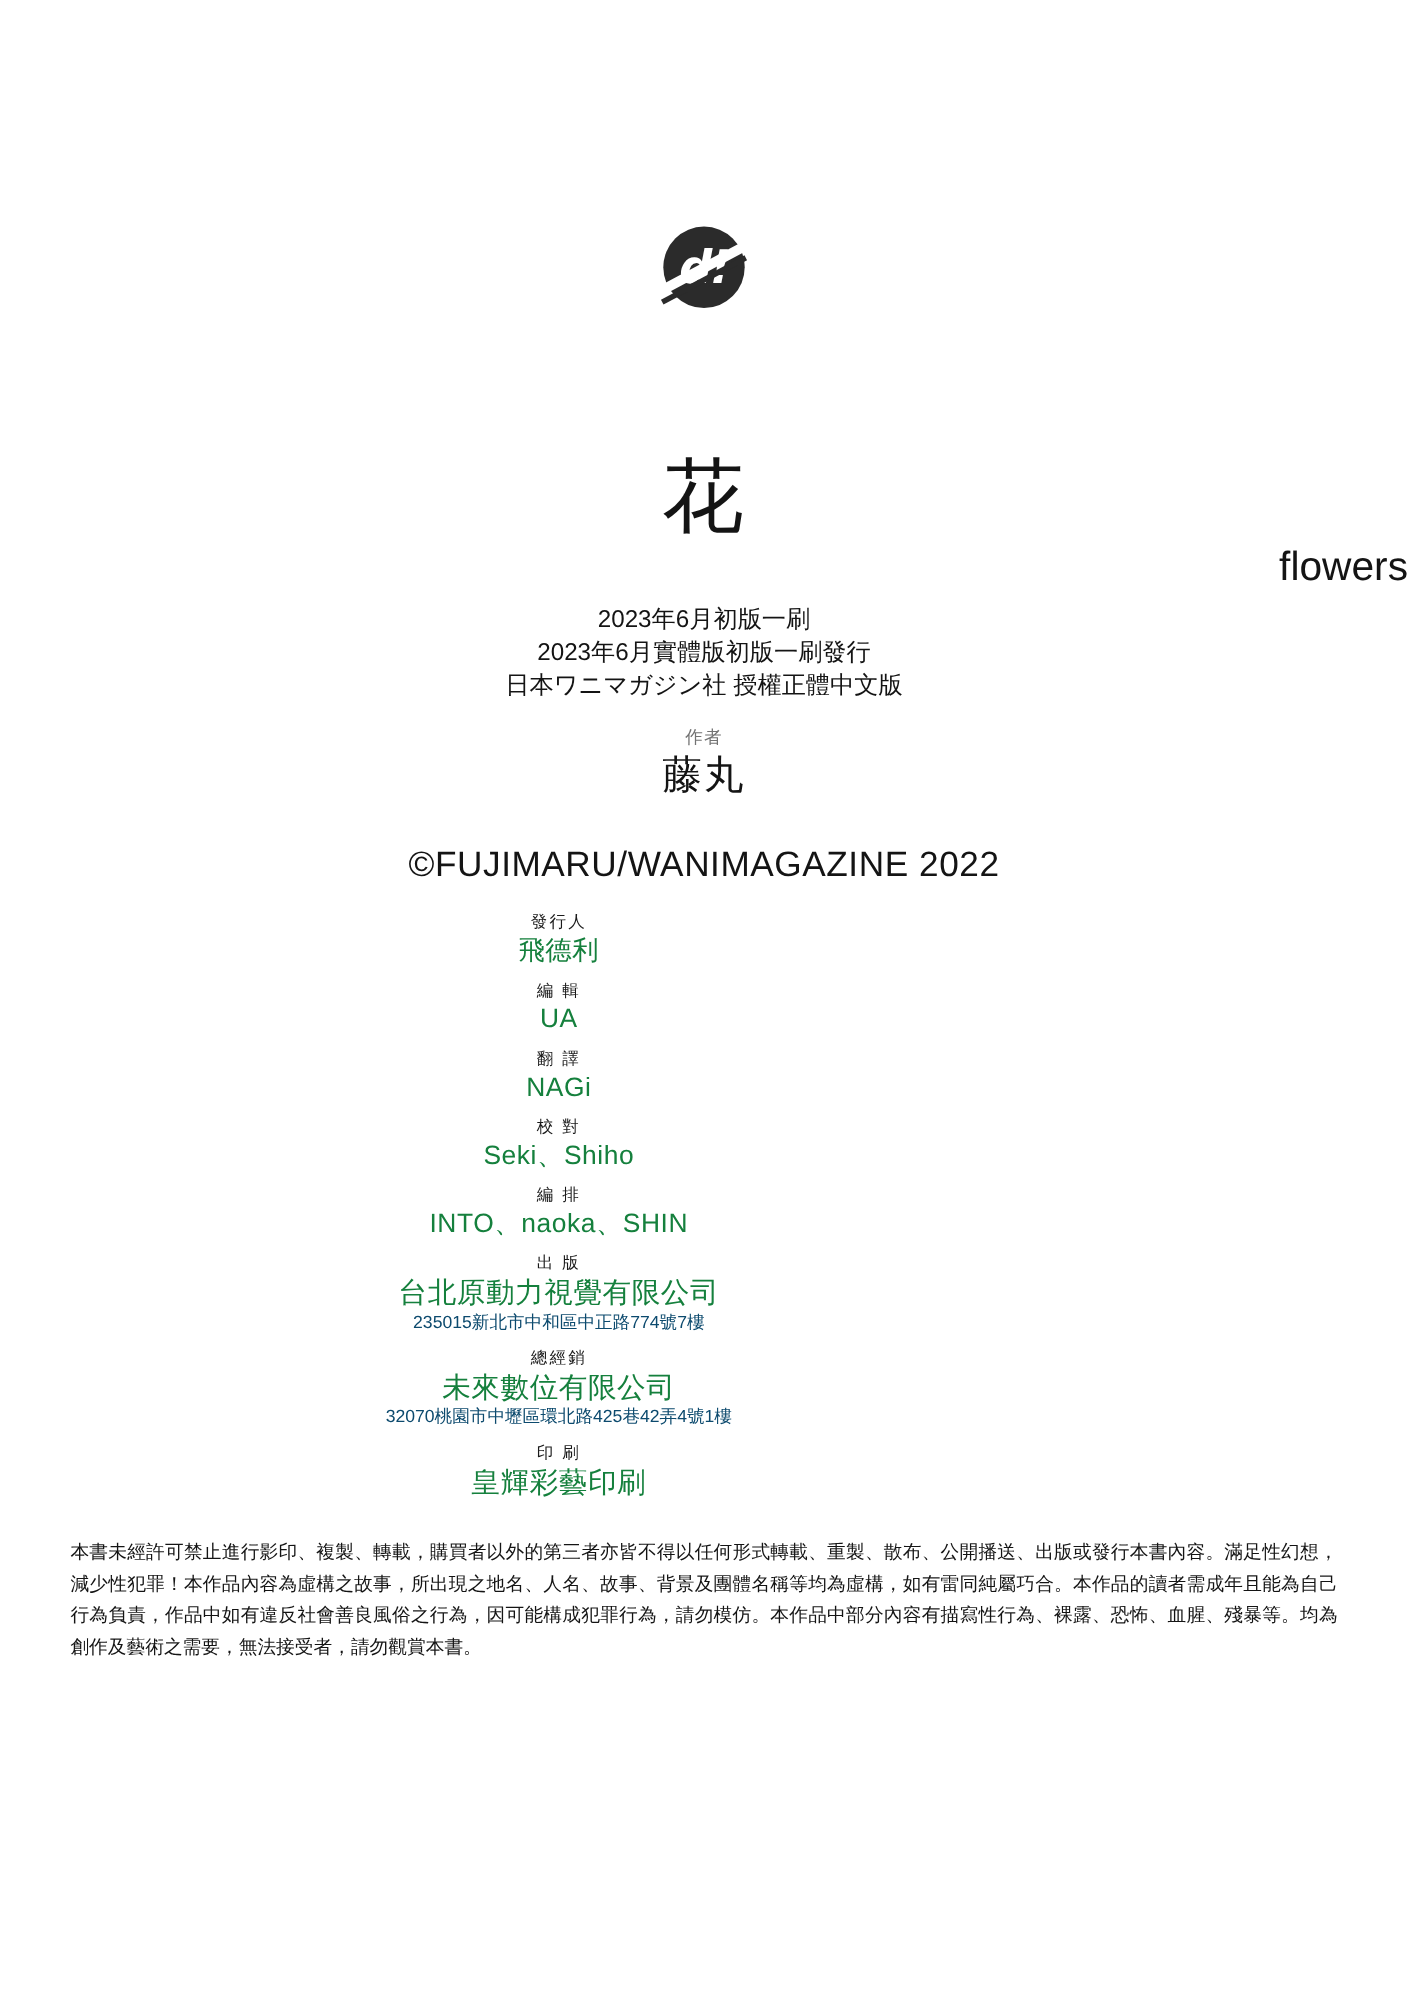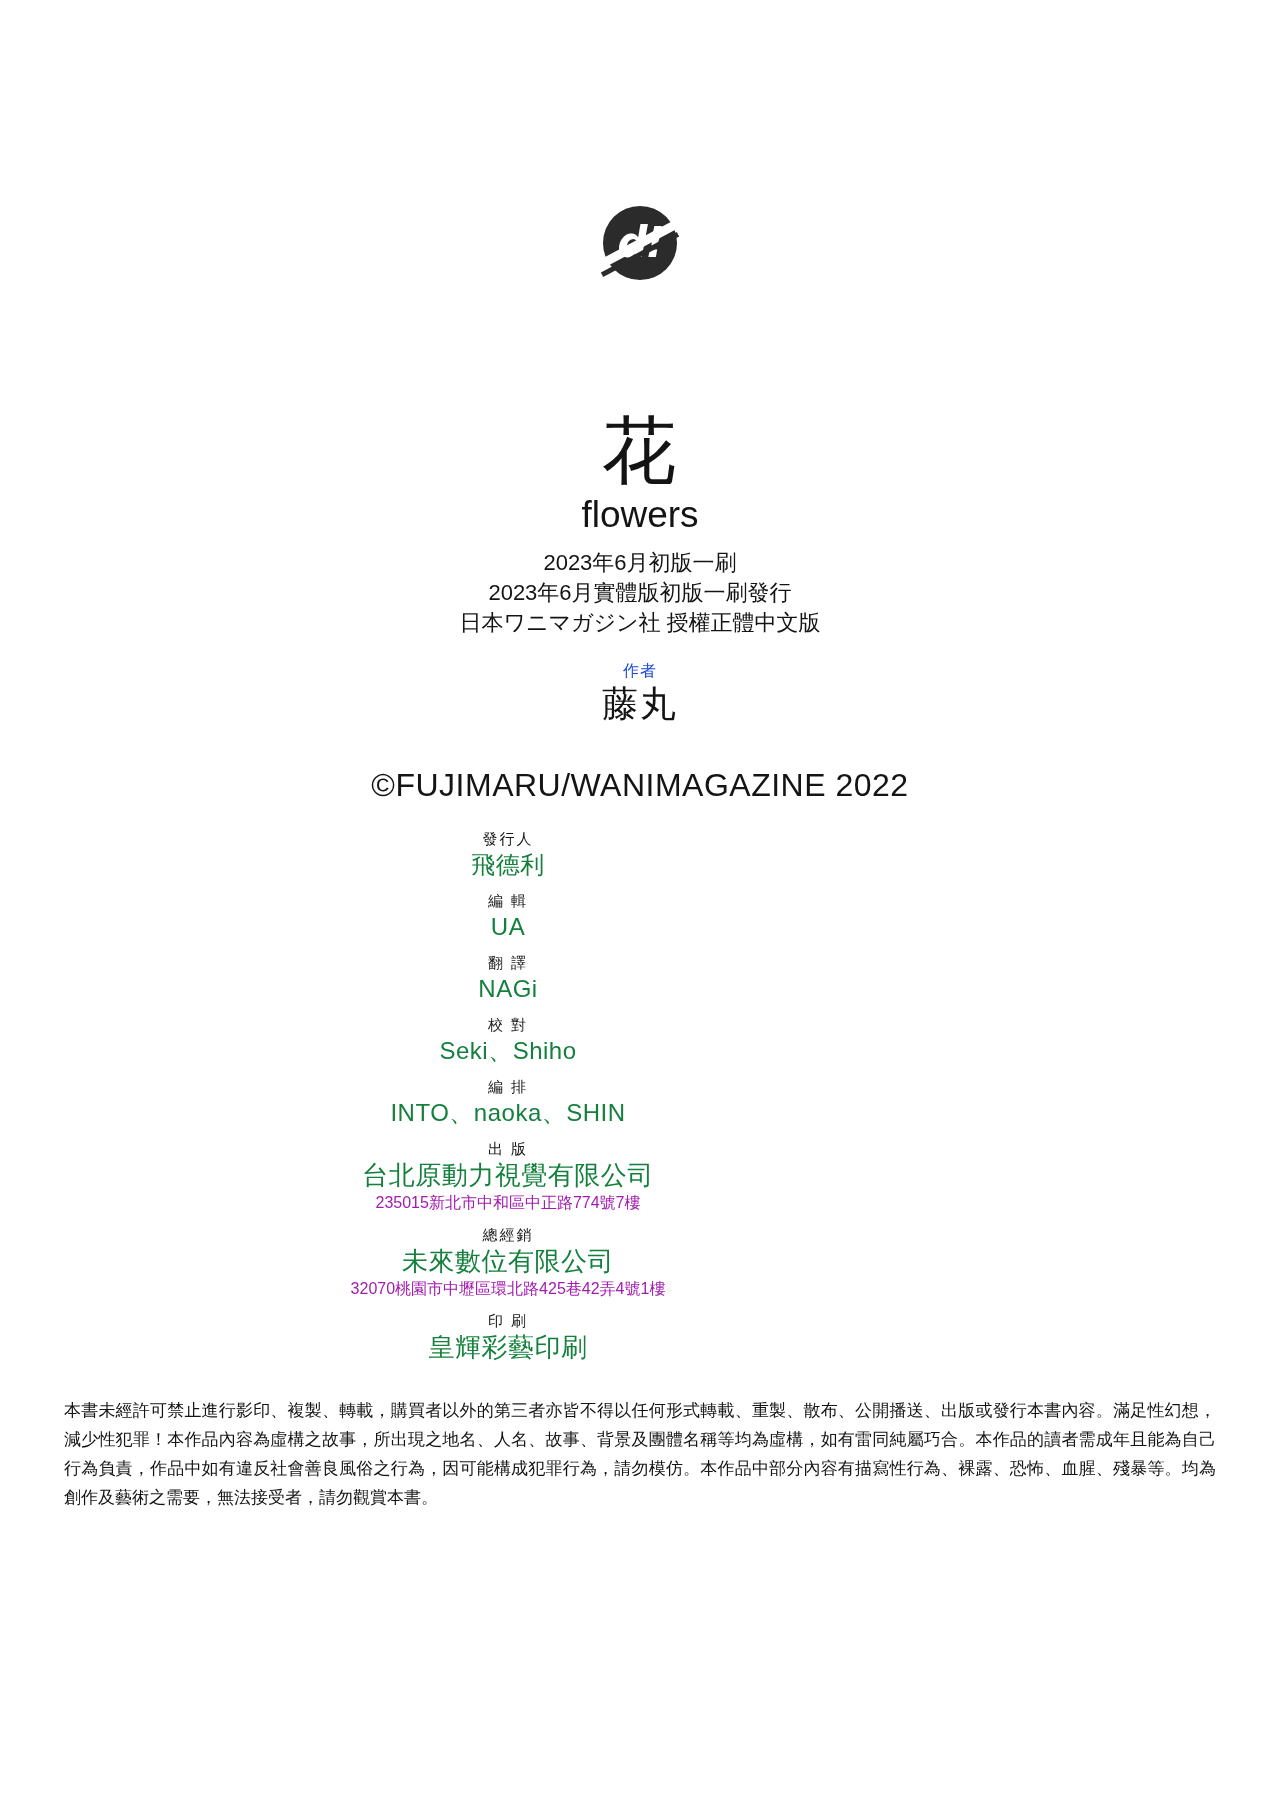--- a/index.html
+++ b/index.html
@@ -87,40 +87,41 @@
     font-weight: 400;
     color: #141414;
     letter-spacing: 2px;
   }
   .title-roman {
     font-size: 37px;
     line-height: 46px;
     font-weight: 400;
     color: #141414;
     margin-top: -2px;
+    text-align: right;
   }
   .pub-lines {
     margin-top: 10px;
     font-size: 22px;
     line-height: 30px;
     color: #141414;
   }
 
   
   .author-block {
     position: absolute;
     top: 660px;
     left: 0;
     width: 1280px;
     text-align: center;
   }
   .role-label {
     font-size: 16px;
     line-height: 22px;
-    color: #1d4ed8;
+    color: #737373;
     letter-spacing: 1px;
   }
   .author-name {
     font-size: 36px;
     line-height: 44px;
     color: #141414;
     letter-spacing: 2px;
   }
 
   .copyright {
@@ -157,21 +158,21 @@
     line-height: 32px;
     color: #15803d;
     letter-spacing: 0.5px;
   }
   .credit-value.small {
     font-size: 26px;
   }
   .credit-sub {
     font-size: 16px;
     line-height: 24px;
-    color: #a21caf;
+    color: #0c4a6e;
   }
 
   
   .legal {
     position: absolute;
     top: 1396px;
     left: 64px;
     width: 1152px;
     font-size: 17px;
     line-height: 29px;

